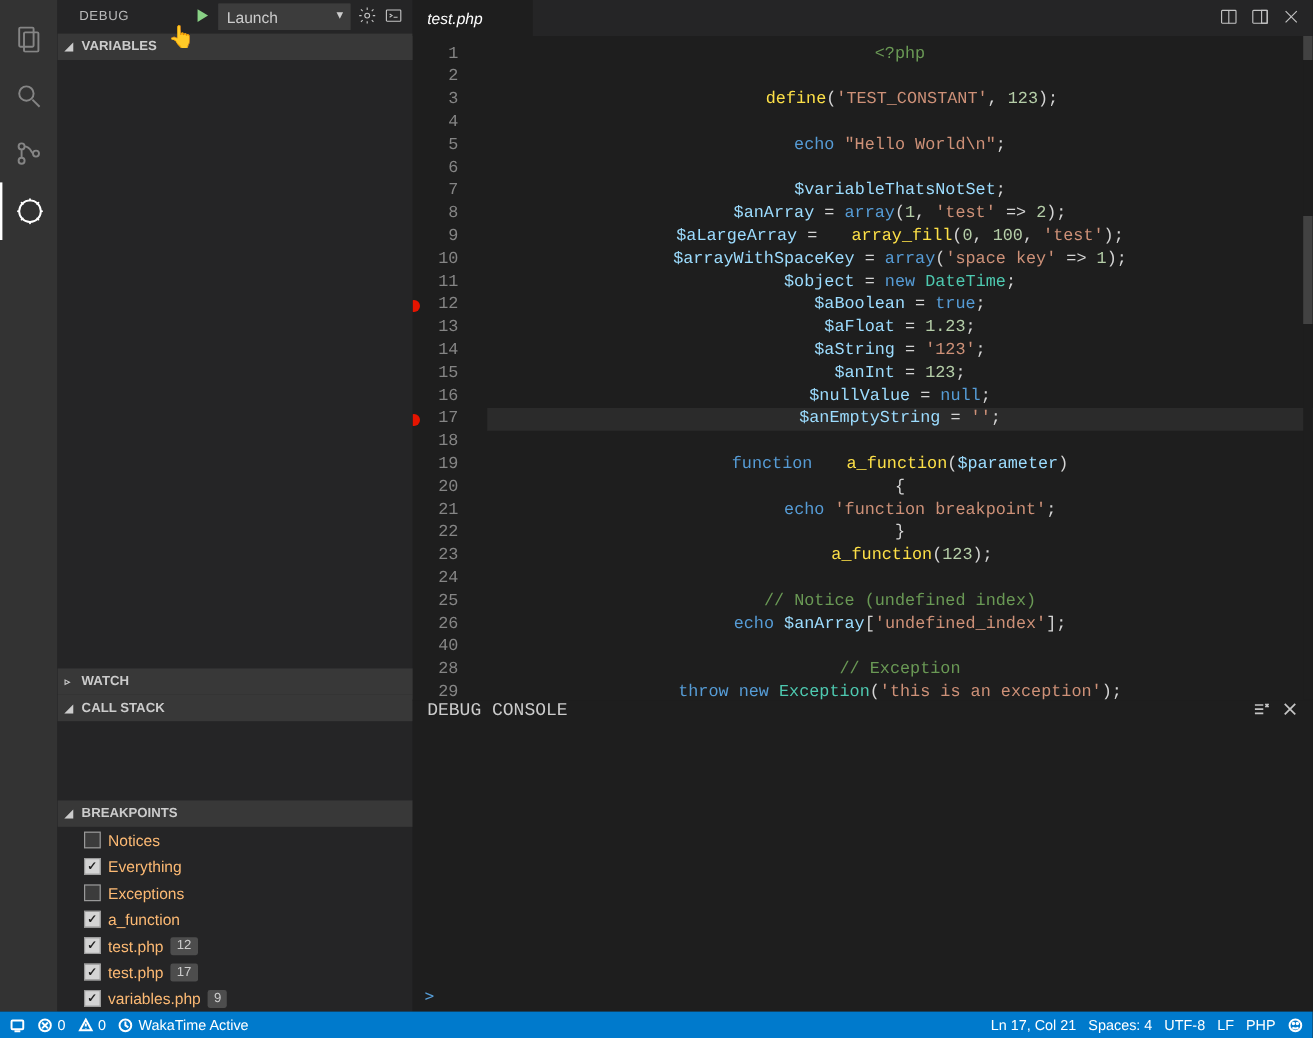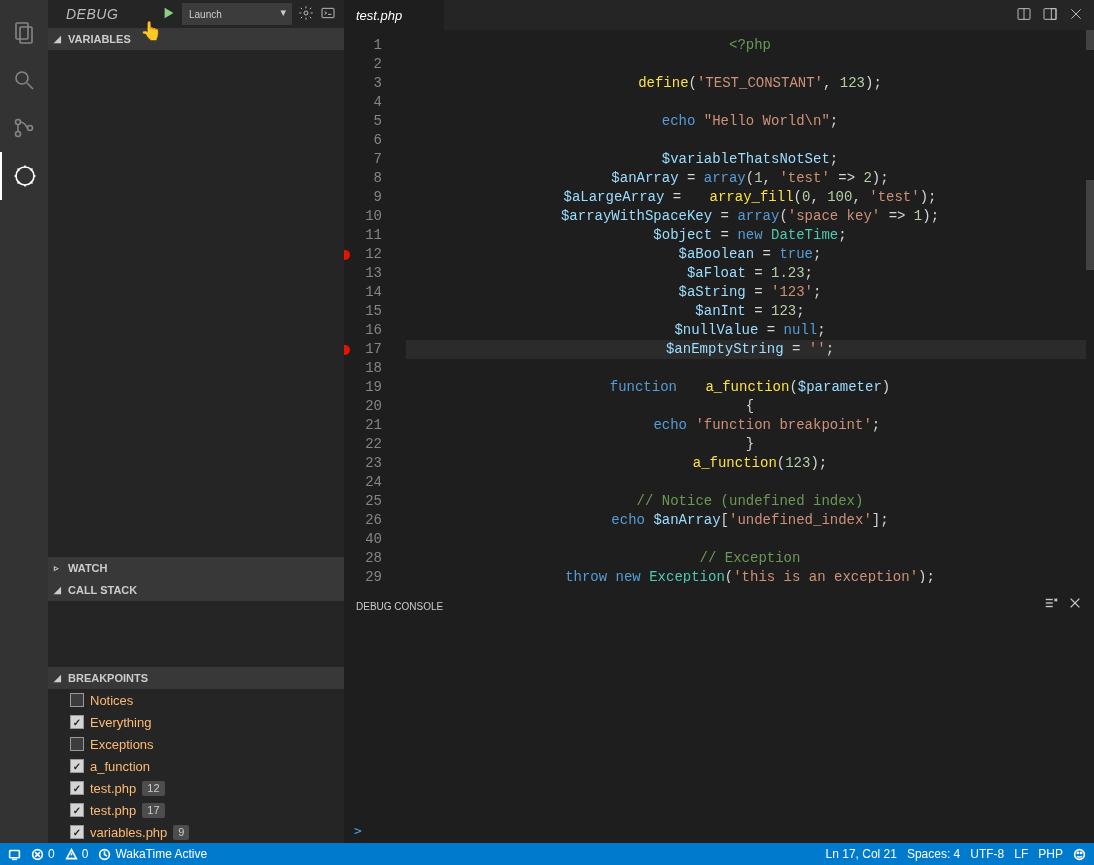--- a/index.html
+++ b/index.html
@@ -6,23 +6,23 @@
 body { font-family: "Segoe UI", Arial, sans-serif; font-size: 13px; background: #1e1e1e; color: #ccc; width: 1094px; height: 865px; overflow: hidden; position: relative; }
 .root { display: flex; flex-direction: column; height: 100%; }
 .main-area { display: flex; flex: 1; min-height: 0; }
 .activity-bar { width: 48px; background: #333333; display: flex; flex-direction: column; align-items: center; padding-top: 8px; }
 .activity-bar .aicon { width: 48px; height: 48px; display: flex; align-items: center; justify-content: center; cursor: pointer; }
 .activity-bar .aicon svg { width: 24px; height: 24px; fill: none; stroke: #858585; stroke-width: 1.6; }
 .activity-bar .aicon.active svg { stroke: #fff; }
 .activity-bar .aicon.active { border-left: 2px solid #fff; }
 .sidebar { width: 296px; background: #252526; display: flex; flex-direction: column; min-height: 0; }
 .sidebar-header { height: 28px; display: flex; align-items: center; padding: 0 8px 0 18px; gap: 6px; }
-.sidebar-header .title { font-size: 14px; color: #bbb; letter-spacing: 0.5px; font-style: italic; }
+.sidebar-header .title { font-size: 11px; color: #bbb; letter-spacing: 0.5px; }
 .play-btn svg { width: 14px; height: 14px; fill: #89d185; }
-.config-select { background: #3c3c3c; border: 1px solid #3c3c3c; color: #ccc; height: 22px; font-size: 10px; padding: 0 22px 0 6px; width: 110px; appearance: none; position: relative; }
+.config-select { background: #3c3c3c; border: 1px solid #3c3c3c; color: #ccc; height: 22px; font-size: 13px; padding: 0 22px 0 6px; width: 110px; appearance: none; position: relative; }
 .config-select-wrap { position: relative; }
 .config-select-wrap::after { content: "▾"; position: absolute; right: 6px; top: 3px; font-size: 11px; color: #ccc; pointer-events: none; }
 .gear svg, .dbgcon svg { width: 16px; height: 16px; stroke: #c5c5c5; fill: none; stroke-width: 1.4; }
 .section-head { height: 22px; background: #383838; display: flex; align-items: center; padding: 0 6px; cursor: pointer; gap: 4px; font-size: 11px; font-weight: 700; color: #ccc; }
 .twisty { font-size: 9px; width: 10px; display: inline-block; color: #ccc; }
 .section-body { overflow: auto; }
 .flex-fill { flex: 1; }
 .bp-item { display: flex; align-items: center; height: 22px; padding: 0 4px 0 22px; gap: 6px; cursor: pointer; }
 .cb { width: 14px; height: 14px; border: 1px solid #999; background: #3c3c3c; display: flex; align-items: center; justify-content: center; font-size: 10px; color: #1e1e1e; }
 .cb.checked { background: #d4d4d4; }
@@ -47,21 +47,21 @@
 .tok-var { color: #9cdcfe; }
 .tok-str { color: #ce9178; }
 .tok-num { color: #b5cea8; }
 .tok-fn { color: #fde047; margin-left: 20px; }
 .tok-cls { color: #4ec9b0; }
 .tok-com { color: #6a9955; }
 .tok-const { color: #569cd6; }
 .minimap { position: absolute; right: 0; top: 0; width: 8px; height: 100%; background: #1e1e1e; }
 .minimap .sec { position: absolute; right: 0; width: 8px; background: #424242; }
 .debug-console { height: 260px; border-top: 1px solid #1e1e1e; display: flex; flex-direction: column; background: #1e1e1e; }
-.debug-console .head { height: 28px; display: flex; align-items: flex-end; padding: 0 12px; font-size: 10px; color: #ccc; justify-content: space-between; }
+.debug-console .head { height: 28px; display: flex; align-items: flex-start; padding: 0 12px; font-size: 15px; color: #ccc; justify-content: space-between; font-family: Liberation Mono, monospace; }
 .debug-console .head .right { display: flex; gap: 10px; }
 .debug-console .head svg { width: 14px; height: 14px; stroke: #c5c5c5; fill: none; stroke-width: 1.6; }
 .debug-console .body { flex: 1; }
 .debug-console .input { height: 26px; display: flex; align-items: center; padding: 0 10px; color: #569cd6; font-family: Consolas, monospace; }
 .status-bar { height: 22px; background: #007acc; color: #fff; display: flex; align-items: center; font-size: 12px; padding: 0 8px; gap: 10px; }
 .status-bar .item { display: flex; align-items: center; gap: 4px; cursor: pointer; }
 .status-bar .spacer { flex: 1; }
 .status-bar svg { width: 13px; height: 13px; stroke: #fff; fill: none; stroke-width: 2; }
 </style>
 </head>

